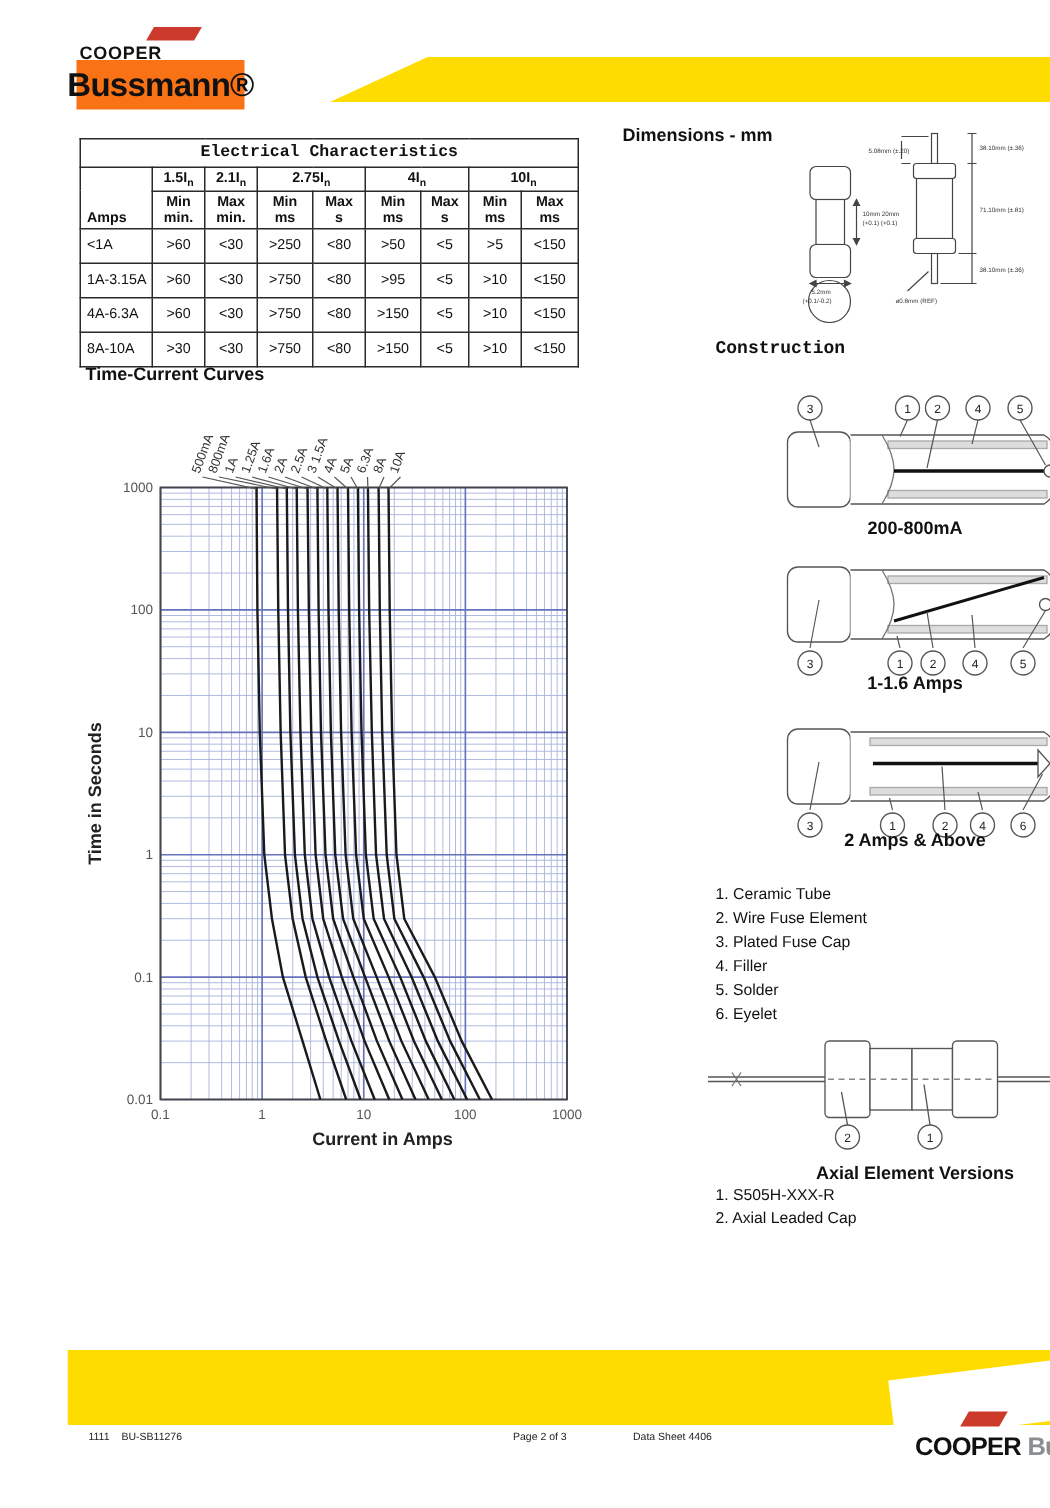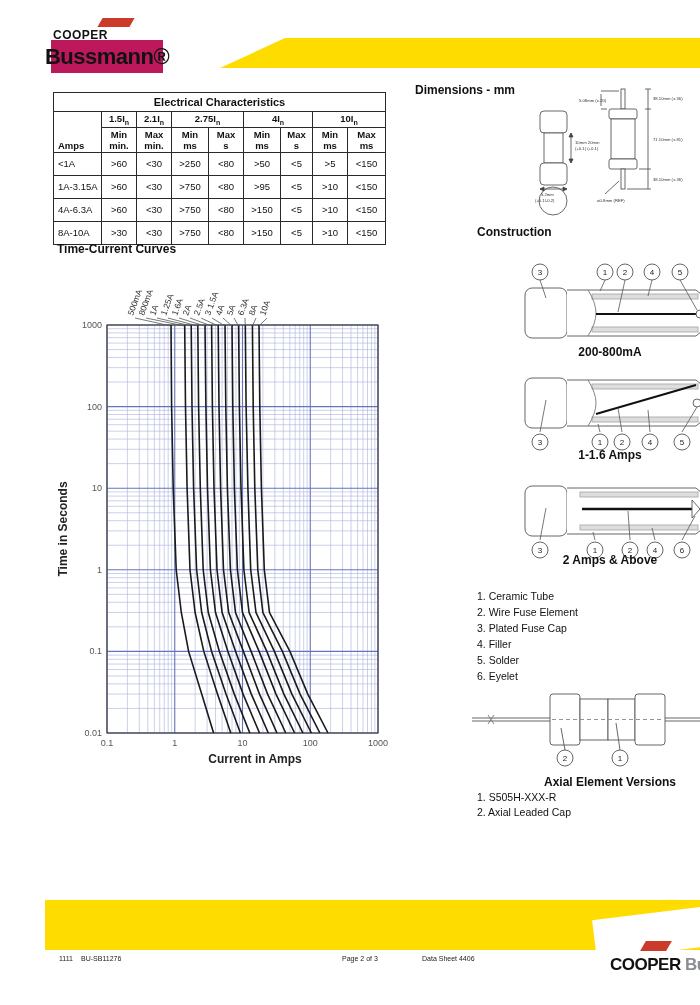--- a/index.html
+++ b/index.html
@@ -2,32 +2,32 @@
 <html><head>
 <meta charset="utf-8">
 <style>
   html,body{margin:0;padding:0;background:#ffffff;}
   body{font-family:"Liberation Sans", sans-serif; color:#1a1a1a;}
   #page{position:relative;width:700px;height:1005px;background:#fff;overflow:hidden;margin-left:45px;}
 
   
   .hdr-cooper{position:absolute;left:8px;top:28px;font-size:12px;font-weight:bold;letter-spacing:.5px;color:#111;}
   .hdr-swoosh{position:absolute;left:55px;top:18px;width:32px;height:9px;background:#cb3a2a;transform:skewX(-30deg);}
-  .hdr-brandbox{position:absolute;left:6px;top:40px;width:112px;height:33px;background:#be185d;display:flex;align-items:center;justify-content:center;}
+  .hdr-brandbox{position:absolute;left:6px;top:40px;width:112px;height:33px;background:#f97316;display:flex;align-items:center;justify-content:center;}
   .hdr-brand{font-size:22px;font-weight:bold;color:#111;letter-spacing:-.5px;}
   .hdr-band{position:absolute;left:0;top:38px;width:700px;height:30px;background:#ffdc00;
             clip-path:polygon(175px 30px,240px 0,700px 0,700px 30px);}
 
   
   .h-sec{position:absolute;font-size:12px;font-weight:bold;color:#111;}
 
   
   #ec-table{position:absolute;left:8px;top:92px;border-collapse:collapse;table-layout:fixed;}
   #ec-table th,#ec-table td{border:1px solid #2a2a2a;font-size:9.5px;padding:1px 2px;text-align:center;background:#fff;color:#111;}
-  #ec-table .tbl-title{font-size:11px;font-weight:bold;height:16px;}
+  #ec-table .tbl-title{font-size:11px;font-weight:bold;height:16px;font-family:Liberation Mono, monospace;}
   #ec-table th{font-weight:bold;}
   #ec-table td.ampcol, #ec-table th.ampcol{text-align:left;padding-left:4px;}
   #ec-table sub{font-size:7px;}
   #ec-table .datarow td{height:20px;}
 
   
   #chart-wrap{position:absolute;left:8px;top:258px;}
   .xlab{position:absolute;left:100px;top:752px;width:220px;text-align:center;font-size:12px;font-weight:bold;color:#222;}
 
   
@@ -344,21 +344,21 @@
       <text x="36" y="110">5.2mm</text>
       <text x="30" y="116">(+0.1/-0.2)</text>
       <text x="74" y="16">5.08mm (±.20)</text>
       <text x="148" y="14">38.10mm (±.36)</text>
       <text x="148" y="55">71.10mm (±.81)</text>
       <text x="148" y="95">38.10mm (±.36)</text>
       <text x="92" y="116">ø0.8mm (REF)</text>
     </g>
   </svg>
 
-  <div class="h-sec" style="left:432px;top:225px;">Construction</div>
+  <div class="h-sec" style="left:432px;top:225px;font-family:Liberation Mono, monospace;">Construction</div>
 
   <svg style="position:absolute;left:455px;top:258px;" width="245" height="86">
     <g stroke="#555" fill="none" stroke-width="0.9">
       <rect x="25" y="30" width="42" height="50" rx="7" fill="#fff"></rect>
       <path d="M67 32 L196 32 Q206 38 206 55 Q206 72 196 78 L67 78" fill="#fff"></path>
       <rect x="92" y="36" width="106" height="5" fill="#ddd" stroke="#aaa"></rect>
       <rect x="92" y="69" width="106" height="5" fill="#ddd" stroke="#aaa"></rect>
       <path d="M88 32 Q96 45 96 55 Q96 65 88 78" stroke="#777"></path>
     </g>
     <line x1="96" y1="56" x2="198" y2="56" stroke="#111" stroke-width="2.2"></line>

